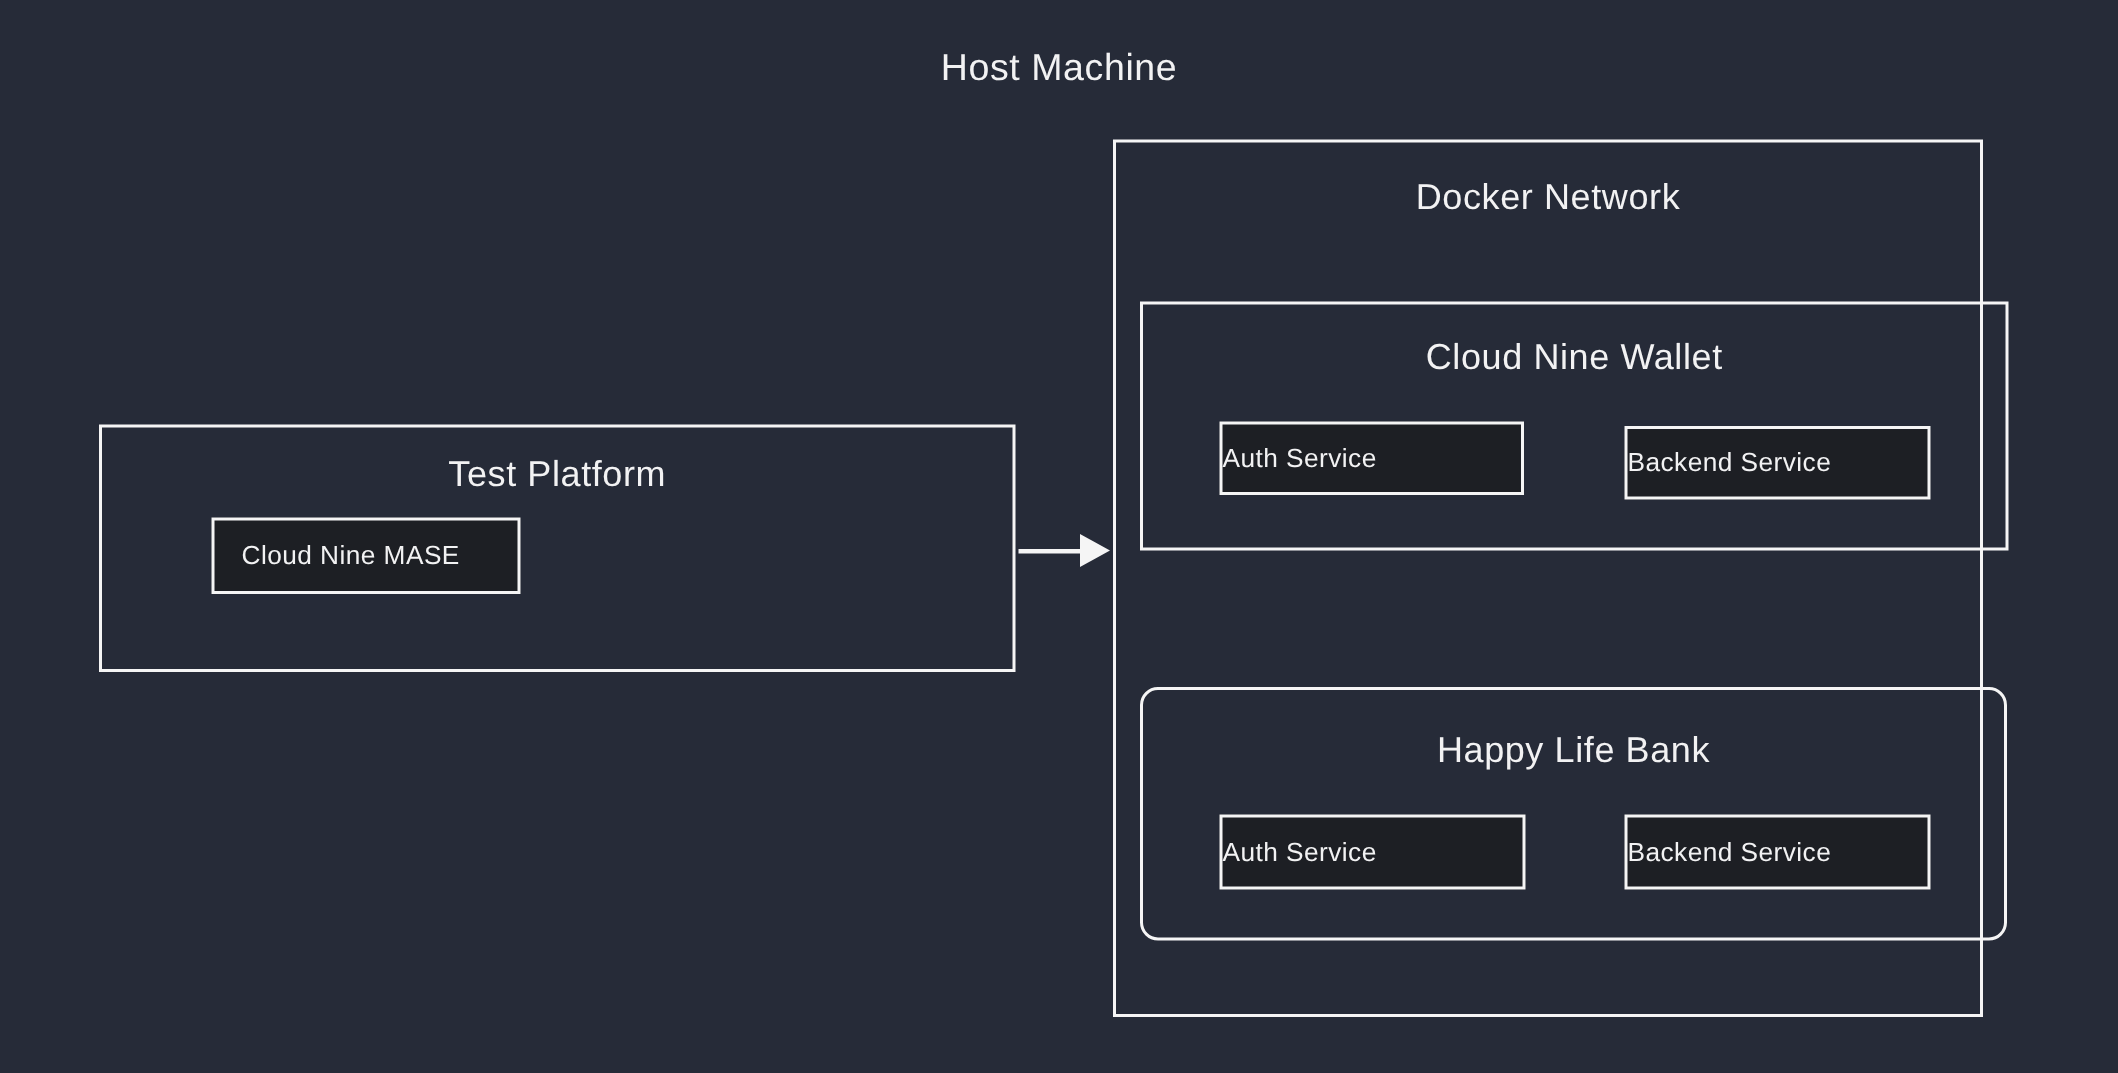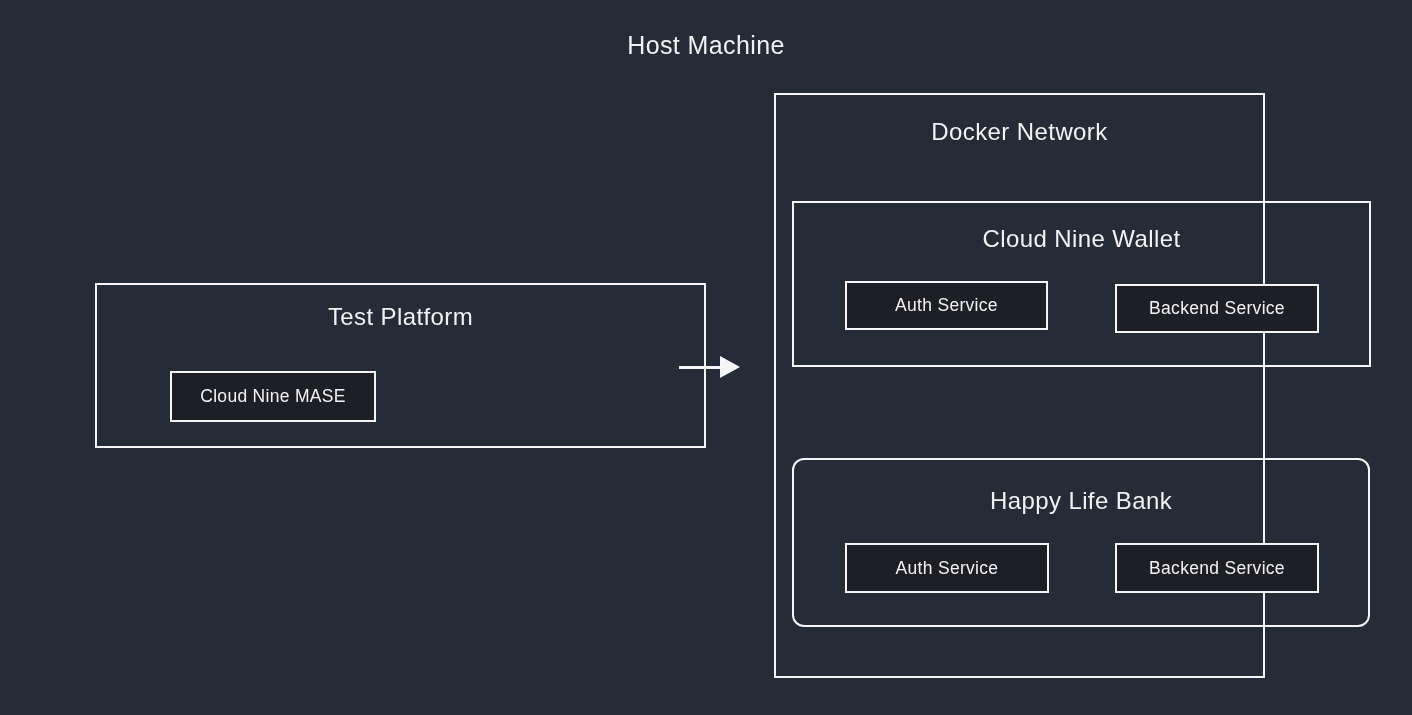--- a/index.html
+++ b/index.html
@@ -43,52 +43,51 @@
     color: #f2f2f3;
     white-space: nowrap;
   }
   .node {
     position: absolute;
     border: 2px solid #f5f5f5;
     background: #1d1f24;
     box-sizing: border-box;
     display: flex;
     align-items: center;
-    justify-content: center;
   }
   .node-label {
     font-size: 17.5px;
     letter-spacing: 0.3px;
     color: #f2f2f3;
     white-space: nowrap;
   }
   
-  .test-platform { left: 66px; top: 283px; width: 611px; height: 165px; margin-left: 29px; }
+  .test-platform { left: 66px; top: 283px; width: 611px; height: 165px; }
   .test-platform .group-title { top: 17px; }
-  .node-cn-mase { left: 73px;  top: 86px; width: 206px; height: 51px; }
+  .node-cn-mase { left: 73px;  top: 60px; width: 206px; height: 51px; padding-left: 18px; }
   .node-hl-mase { left: 331px; top: 72px; width: 206px; height: 49px; }
 
   
   .arrow-line {
     position: absolute;
     left: 679px; top: 366px;
     width: 44px; height: 3px;
     background: #f5f5f5;
   }
   .arrow-head {
     position: absolute;
     left: 720px; top: 356px;
     width: 0; height: 0;
     border-top: 11px solid transparent;
     border-bottom: 11px solid transparent;
     border-left: 20px solid #f5f5f5;
   }
 
   
-  .docker-network { left: 742px; top: 93px; width: 491px; height: 585px; margin-left: 32px; }
+  .docker-network { left: 742px; top: 93px; width: 580px; height: 585px; }
   .docker-network > .group-title { top: 22px; }
 
   .cloud-nine-wallet { left: 16px; top: 106px; width: 579px; height: 166px; }
   .cloud-nine-wallet .group-title { top: 21px; text-align: center; }
   .cloud-nine-wallet .node-auth    { left: 51px;  top: 78px; width: 203px; height: 49px; }
   .cloud-nine-wallet .node-backend { left: 321px; top: 81px; width: 204px; height: 49px; }
 
   .happy-life-bank { left: 16px; top: 363px; width: 578px; height: 169px; border-radius: 12px; }
   .happy-life-bank .group-title { top: 26px; }
   .happy-life-bank .node-auth    { left: 51px;  top: 83px; width: 204px; height: 50px; }

